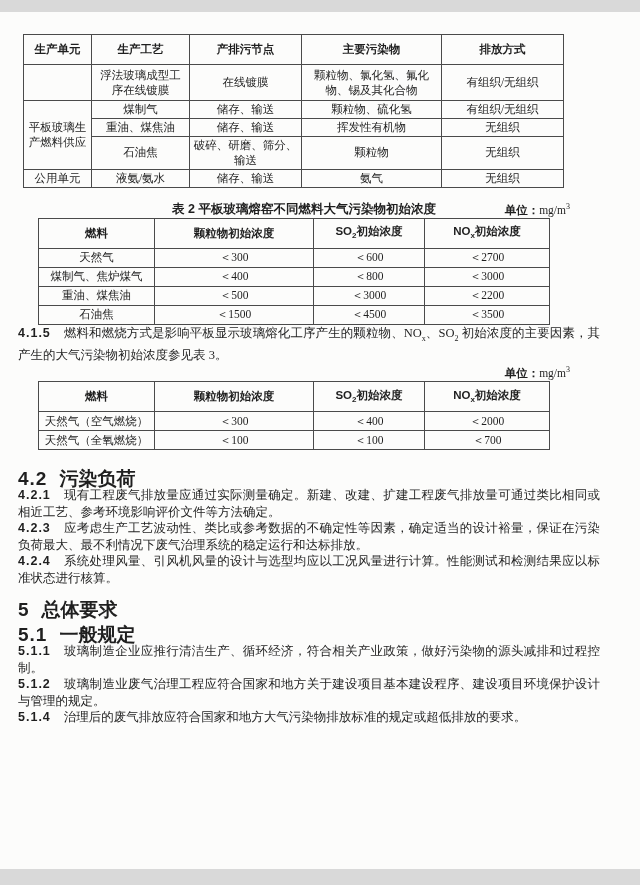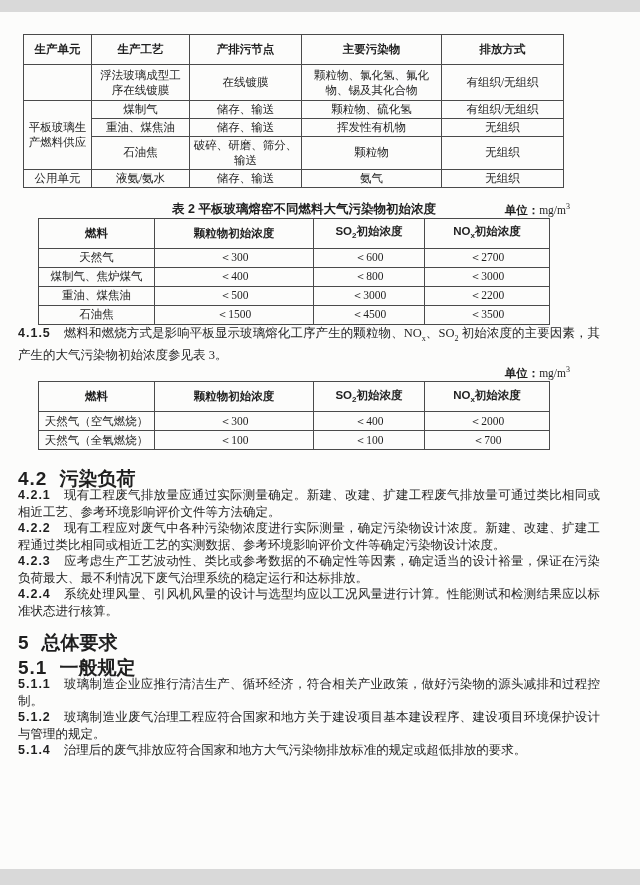--- a/index.html
+++ b/index.html
@@ -218,23 +218,20 @@
   </table>
 
   <p class="heading mt-h42">
     <span class="cnum">4.2</span><span>污染负荷</span>
   </p>
 
   <p class="clause mt-p">
     <span class="cnum">4.2.1</span><span>现有工程废气排放量应通过实际测量确定。新建、改建、扩建工程废气排放量可通过类比相同或相近工艺、参考环境影响评价文件等方法确定。</span>
   </p>
   <p class="clause mt-p">
-    <span class="cnum">4.2.2</span><span>现有工程应对废气中各种污染物浓度进行实际测量，确定污染物设计浓度。新建、改建、扩建工程通过类比相同或相近工艺的实测数据、参考环境影响评价文件等确定污染物设计浓度。</span>
-  </p>
-  <p class="clause mt-p">
     <span class="cnum">4.2.3</span><span>应考虑生产工艺波动性、类比或参考数据的不确定性等因素，确定适当的设计裕量，保证在污染负荷最大、最不利情况下废气治理系统的稳定运行和达标排放。</span>
   </p>
   <p class="clause mt-p">
     <span class="cnum">4.2.4</span><span>系统处理风量、引风机风量的设计与选型均应以工况风量进行计算。性能测试和检测结果应以标准状态进行核算。</span>
   </p>
 
   <p class="heading mt-h5">
     <span class="cnum">5</span><span>总体要求</span>
   </p>
   <p class="heading mt-p">

